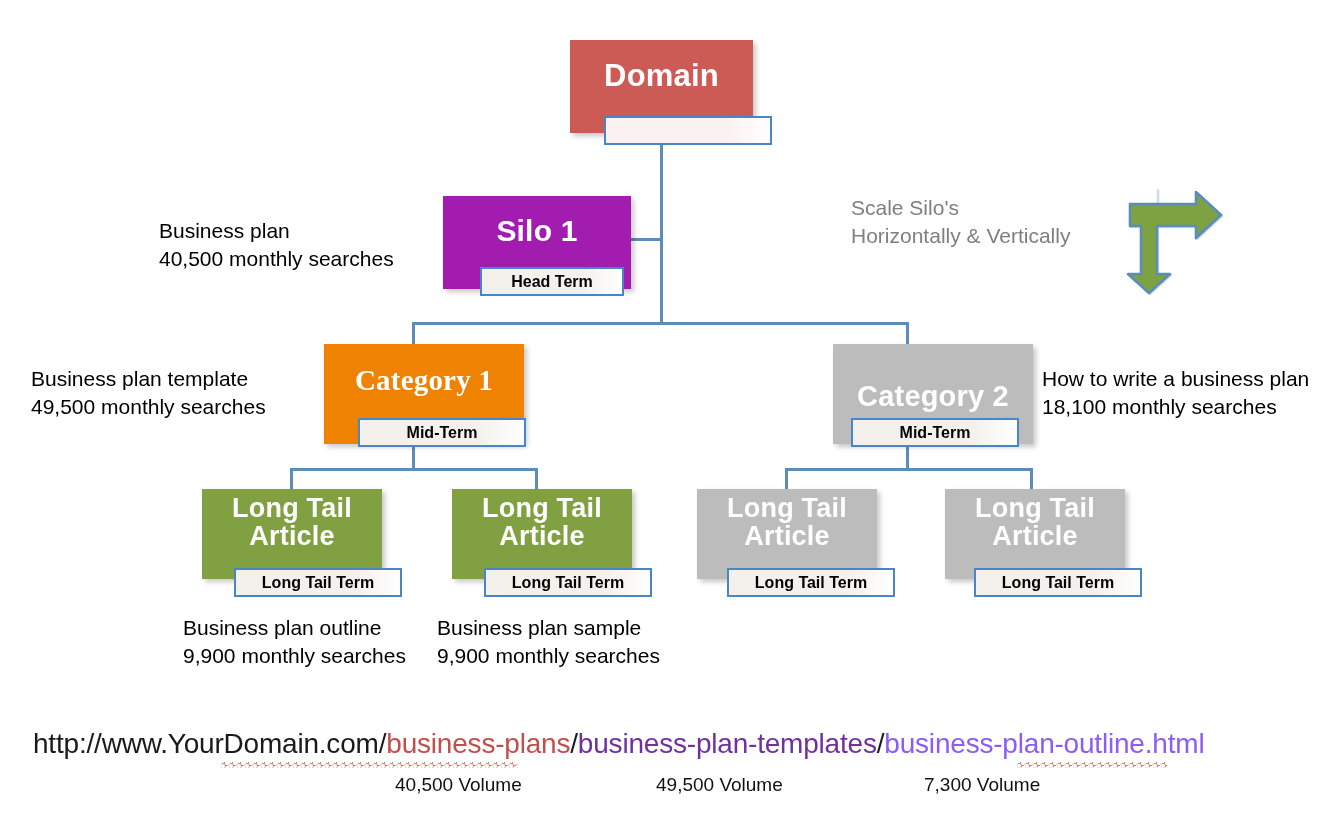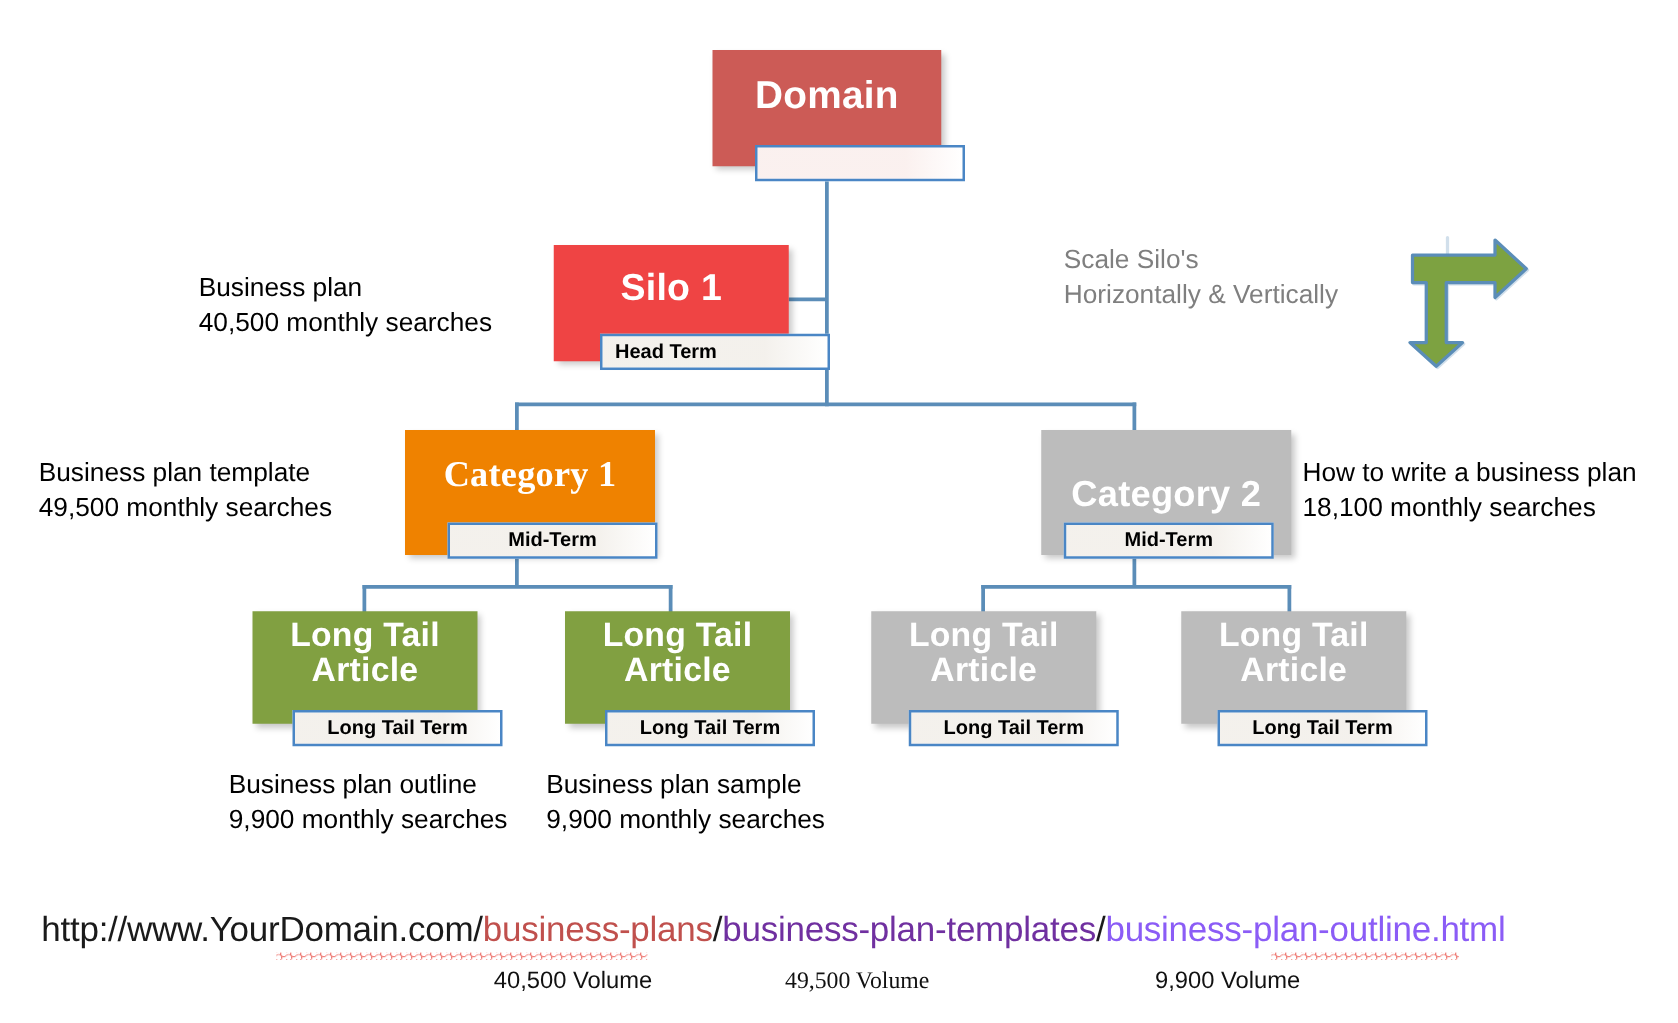--- a/index.html
+++ b/index.html
@@ -49,21 +49,21 @@
 
   .node-domain {
     left: 570px; top: 40px; width: 183px; height: 93px;
     background: #cc5b56;
     font-size: 31px;
   }
   .node-domain .node-label { padding-top: 20px; }
 
   .node-silo {
     left: 443px; top: 196px; width: 188px; height: 93px;
-    background: #ef4444;
+    background: #a21caf;
     font-size: 30px;
   }
   .node-silo .node-label { padding-top: 20px; }
 
   .node-cat1 {
     left: 324px; top: 344px; width: 200px; height: 100px;
     background: #ef8200;
     font-size: 29px;
   }
   .node-cat1 .node-label { padding-top: 22px; font-family: Liberation Serif, serif; }
@@ -102,23 +102,23 @@
     color: #000;
     font-size: 16px;
     font-weight: bold;
     white-space: nowrap;
   }
   .chip-domain {
     left: 604px; top: 116px; width: 168px; height: 29px;
     background-image: linear-gradient(to right, rgba(250,238,236,.85) 0%, rgba(250,238,236,.85) 72%, rgba(255,255,255,1) 100%);
   }
   .chip-head {
-    left: 480px; top: 267px; width: 184px; height: 29px;
-    justify-content: flex-start;
-    padding-left: 10px;
+    left: 480px; top: 267px; width: 144px; height: 29px;
+    justify-content: center;
+    padding-left: 0;
   }
   .chip-mid1 { left: 358px; top: 418px; width: 168px; height: 29px; }
   .chip-mid2 { left: 851px; top: 418px; width: 168px; height: 29px; }
   .chip-lt {
     top: 568px; width: 168px; height: 29px;
   }
   .chip-lt-1 { left: 234px; }
   .chip-lt-2 { left: 484px; }
   .chip-lt-3 { left: 727px; }
   .chip-lt-4 { left: 974px; }
@@ -180,21 +180,21 @@
   .squig-1 { left: 221px; top: 762px; width: 297px; }
   .squig-2 { left: 1017px; top: 762px; width: 150px; }
 
   .vol {
     position: absolute;
     top: 774px;
     font-size: 19px;
     color: #111;
   }
   .vol-1 { left: 395px; }
-  .vol-2 { left: 628px; font-family: Liberation Serif, serif; }
+  .vol-2 { left: 656px; }
   .vol-3 { left: 924px; }
 </style>
 </head>
 <body>
 
 <div class="canvas">
 
   <div class="line vline" style="left:660px; top:145px; height:180px;"></div>
 
   <div class="line hline" style="left:631px; top:238px; width:31px;"></div>
@@ -297,15 +297,15 @@
   </div>
 
   <div class="url-line">
     <span class="u-base">http://www.YourDomain.com</span><span class="u-slash">/</span><span class="u-red">business-plans</span><span class="u-slash">/</span><span class="u-purp">business-plan-templates</span><span class="u-slash">/</span><span class="u-orng">business-plan-outline.html</span>
   </div>
   <div class="squig squig-1"></div>
   <div class="squig squig-2"></div>
 
   <div class="vol vol-1">40,500 Volume</div>
   <div class="vol vol-2">49,500 Volume</div>
-  <div class="vol vol-3">9,900 Volume</div>
+  <div class="vol vol-3">7,300 Volume</div>
 
 </div>
 
 </body></html>

